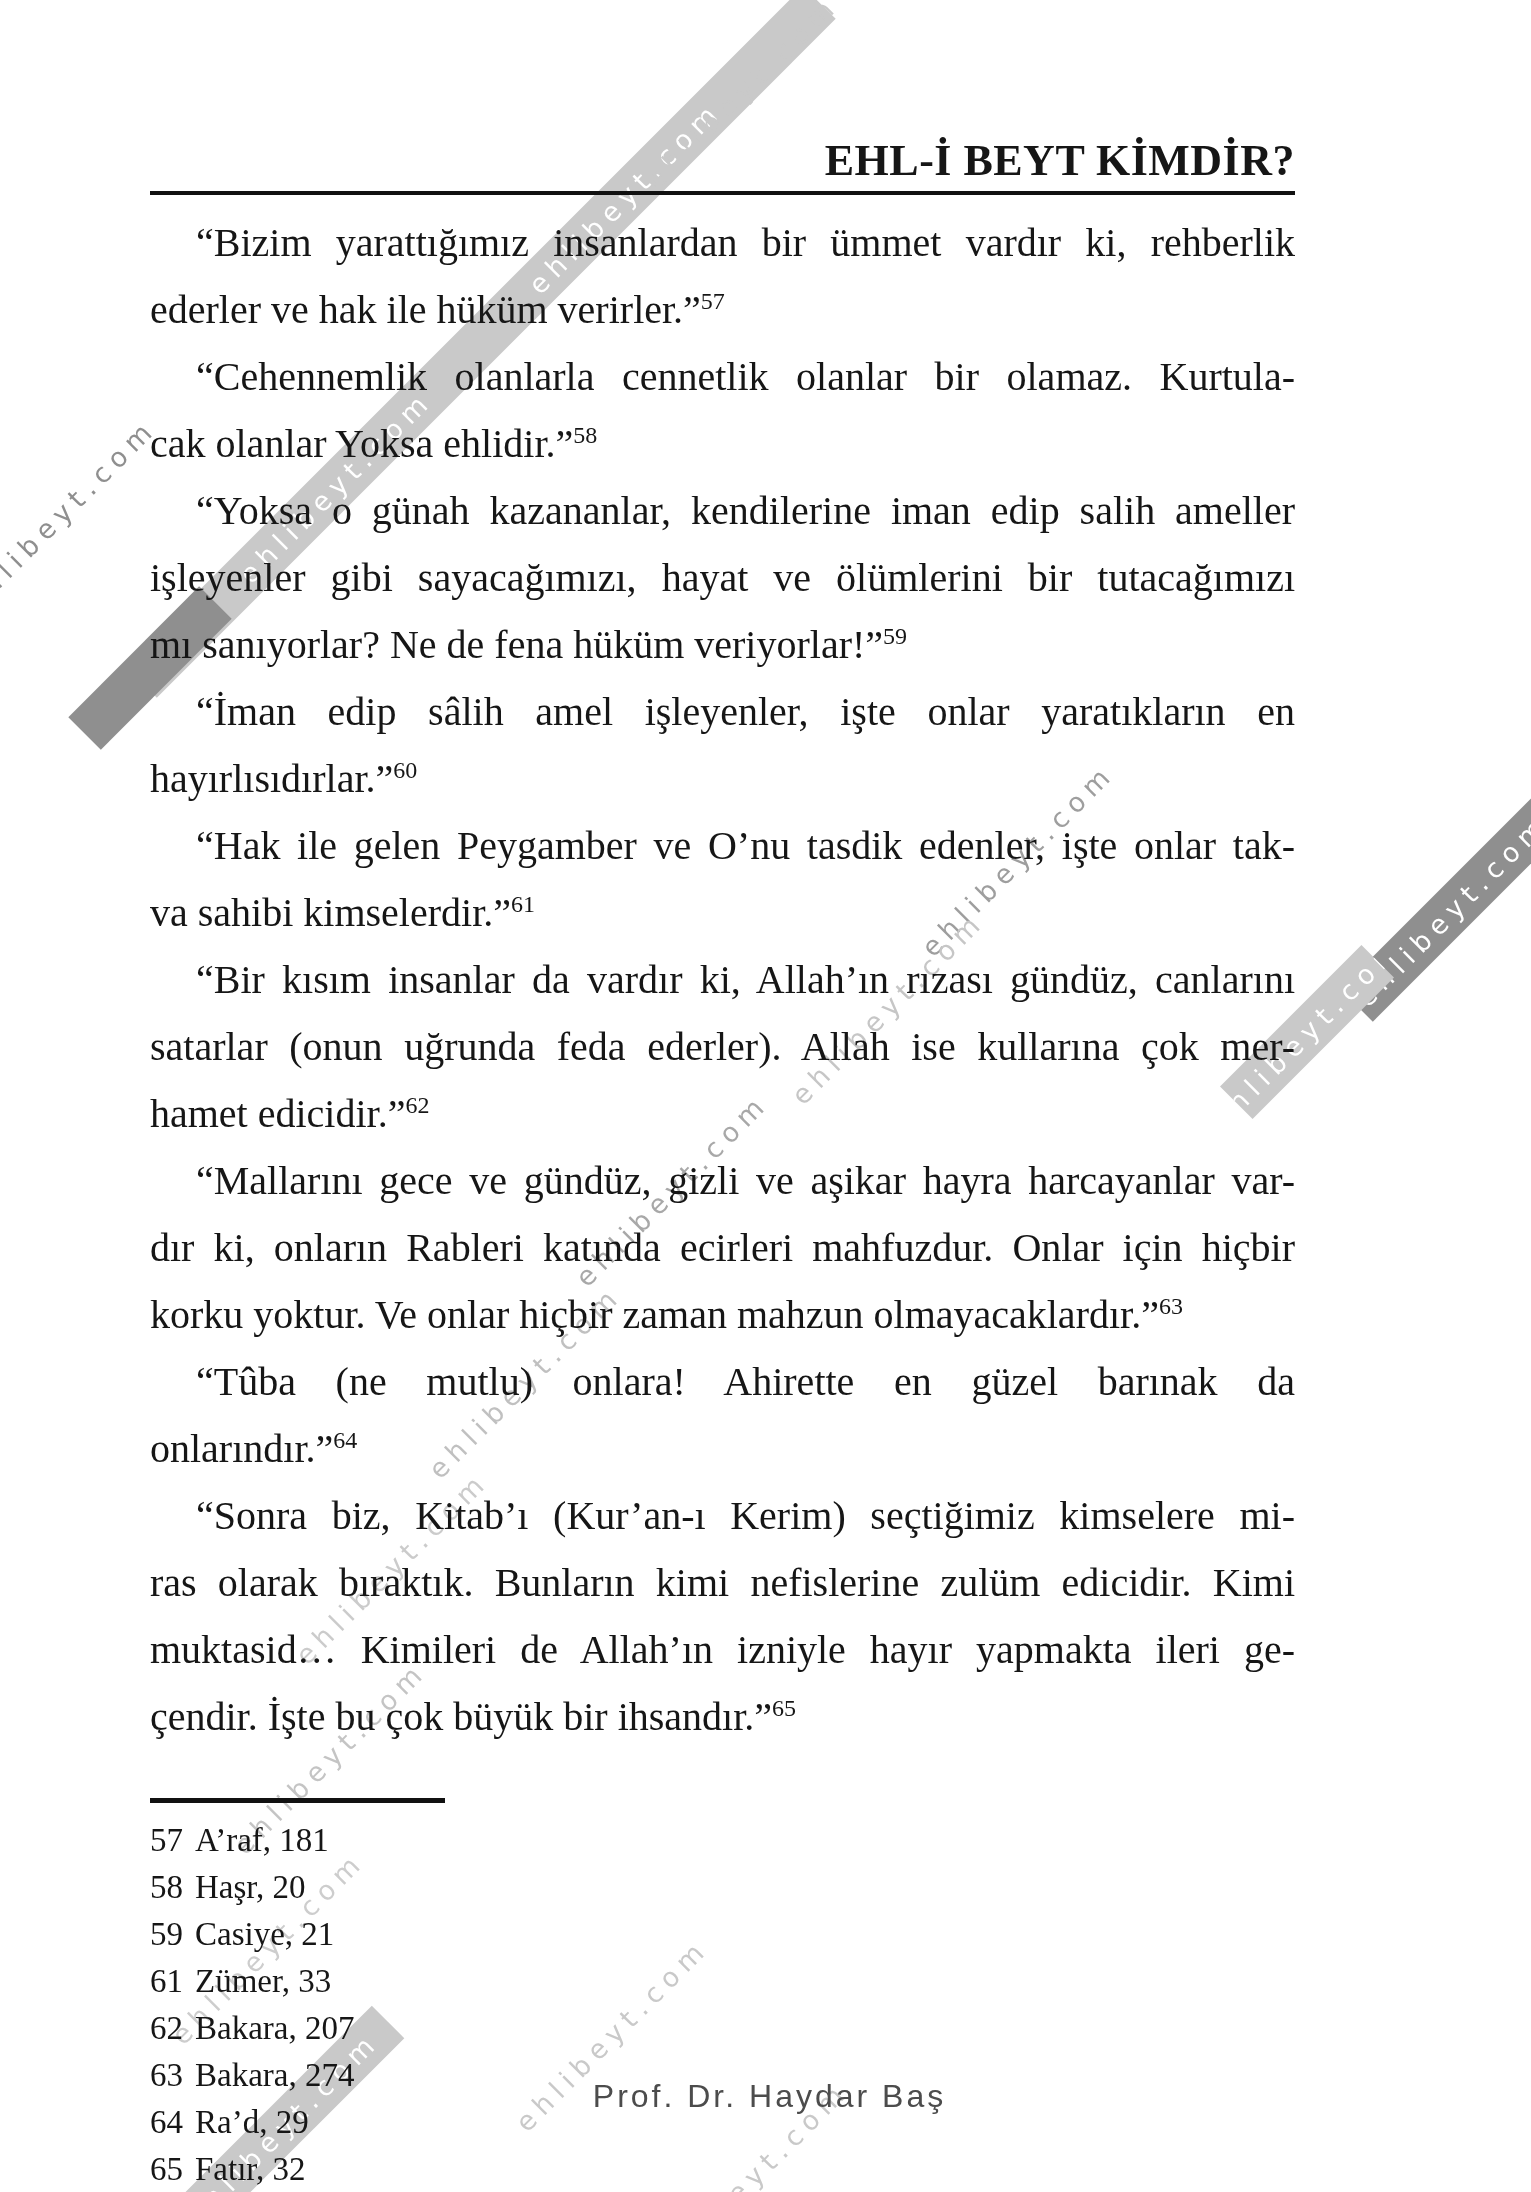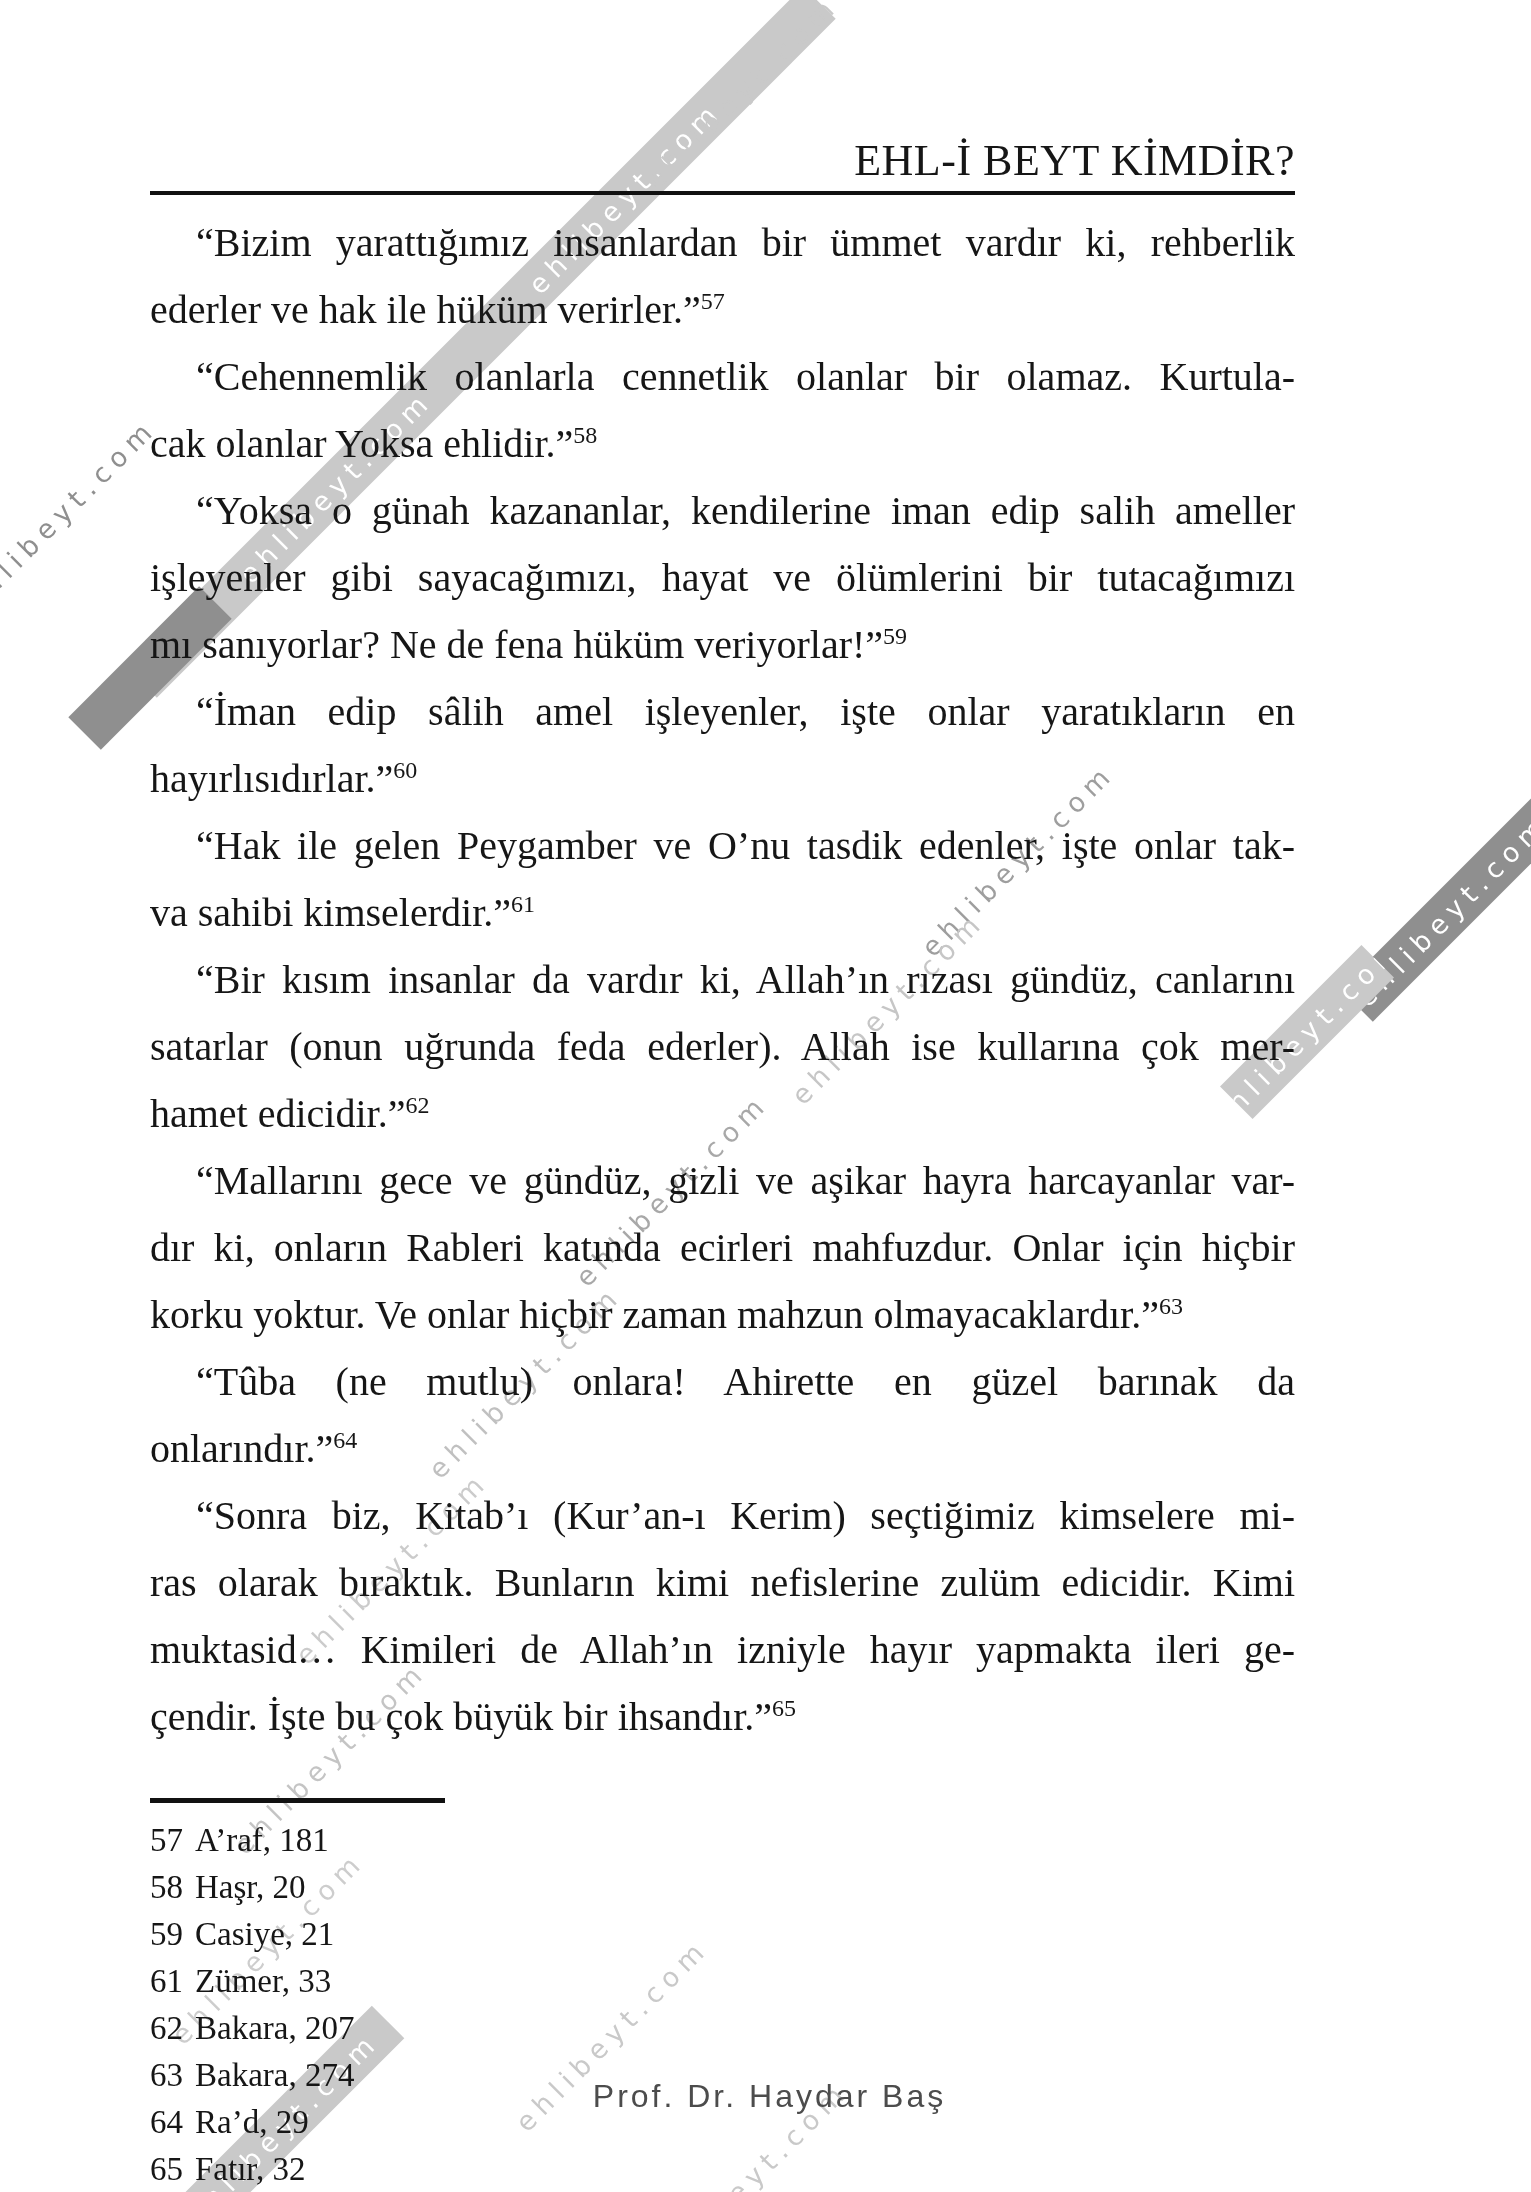--- a/index.html
+++ b/index.html
@@ -24,21 +24,21 @@
   }
   .wm.band { height:46px; color:#ffffff; overflow:hidden; }
   .wm.band.light { background:#c9c9c9; }
   .wm.band.dark  { background:#8f8f8f; }
   .wm.band.two { gap:150px; }
 
   
   .content { position:relative; z-index:1; padding:0 0 0 150px; width:1145px; }
   .hdr-title {
     margin-top:134px;
-    font-size:44px; font-weight:normal; line-height:53px;
+    font-size:44px; font-weight:bold; line-height:53px;
     text-align:right; letter-spacing:0.5px;
   }
   .hdr-rule { margin-top:4px; border-top:4px solid #111; height:0; }
 
   .body-text { margin-top:22px; font-size:40px; }
   .para { margin:0 0 16px 0; }
   .line { height:51px; line-height:51px; text-align:justify; text-align-last:justify;margin-top:16px; }
   .line.first { padding-left:46px; }
   .line.last { text-align-last:left; }
   sup.fn-mark { font-size:24px; line-height:0; vertical-align:super; letter-spacing:0; }

